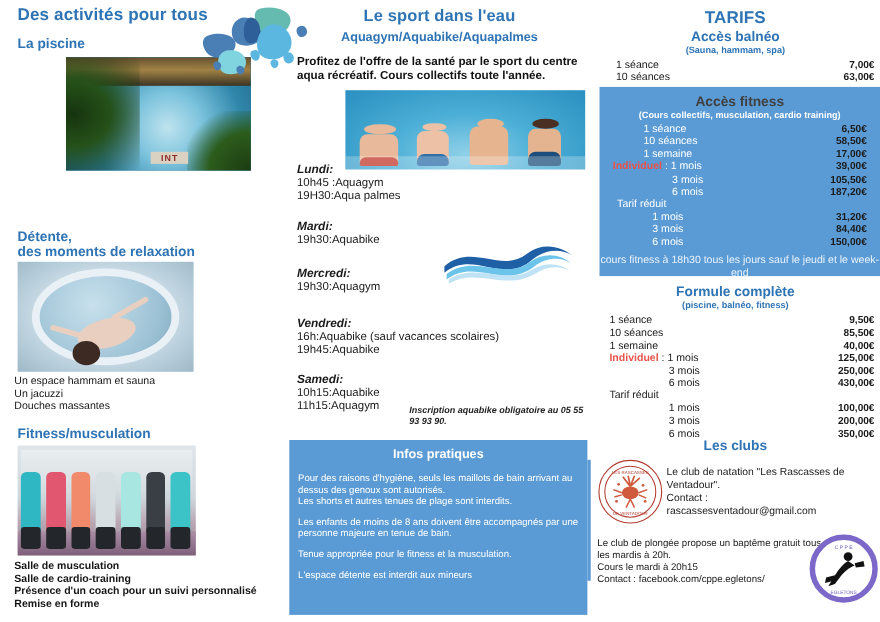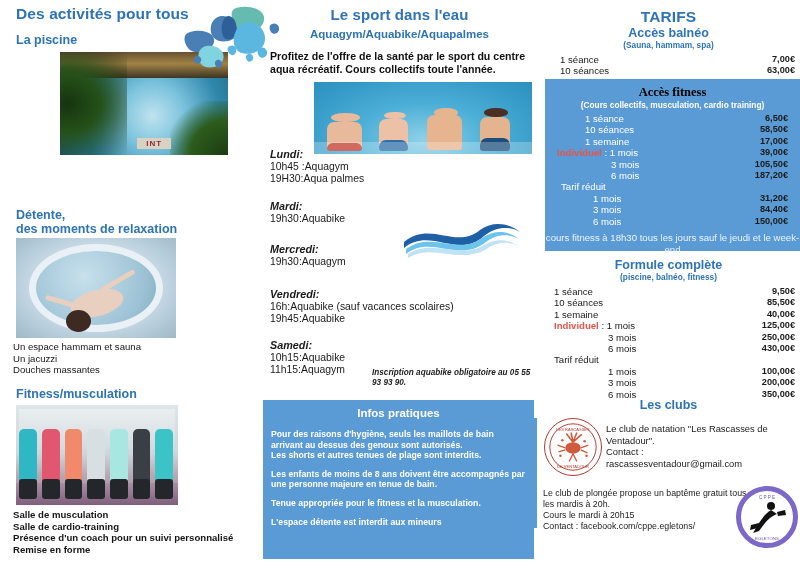--- a/index.html
+++ b/index.html
@@ -79,28 +79,28 @@
   .sched { position:absolute; left:8px; font-size:10.4px; line-height:12.5px; }
   .sched .day { font-style:italic; font-weight:bold; font-size:10.8px; }
   .wave { position:absolute; left:140px; top:222px; width:120px; height:38px; }
   .inscr { position:absolute; left:110px; top:368px; width:168px; font-size:8.2px;
     font-style:italic; font-weight:bold; line-height:10px; color:#222; }
 
   
   #infos { position:absolute; left:263px; top:400px; width:271px; height:159px;
     background:#5b9bd5; color:#fff; }
   #infos-title { text-align:center; font-weight:bold; font-size:11.5px; margin-top:7px; }
-  #infos-body { margin:10px 7px 0 8px; font-size:8.7px; line-height:10.6px; font-weight:bold; }
+  #infos-body { margin:10px 7px 0 8px; font-size:8.7px; line-height:10.6px; font-weight:normal; }
   #infos-body p { margin:0 0 8px 0; }
 
   
   #col-right { left:537px; width:263px; }
   #tarifs-title { position:absolute; left:0; width:263px; top:8px; text-align:center; font-size:15.5px; }
   .sec-h  { text-align:center; font-weight:bold; font-size:12.5px; color:#2e74b5; }
-  .sec-h.on-blue { color:#000000;font-family:Liberation Serif, serif; }
+  .sec-h.on-blue { color:#404040; }
   .sec-s  { text-align:center; font-weight:bold; font-size:8.3px; color:#2e74b5; }
   .sec-s.on-blue { color:#ffffff; }
   .prow { position:relative; font-size:9.6px; line-height:11.4px; height:11.4px; }
   .prow .lbl  { position:absolute; left:0; white-space:pre; }
   .prow .val  { position:absolute; right:0; font-weight:bold; font-size:9.2px; }
   .prow.on-blue { color:#fff; }
   .prow.on-blue .val { color:#1b1b1b; }
   .indiv { color:#e8534a; font-weight:bold; }
   .note { text-align:center; font-size:9.6px; line-height:12px; color:#eaf3fb; margin-top:5px; }
 

